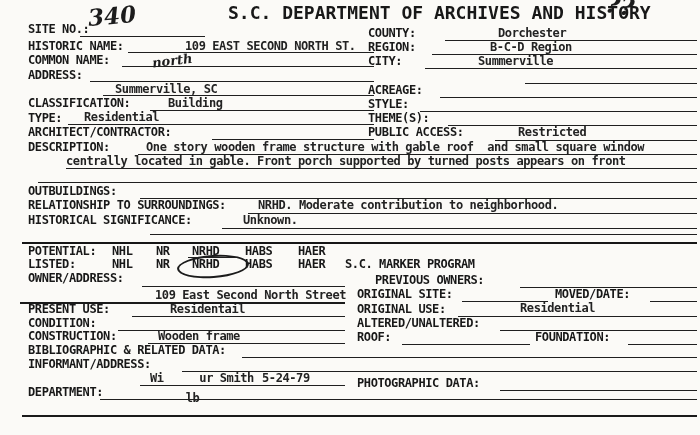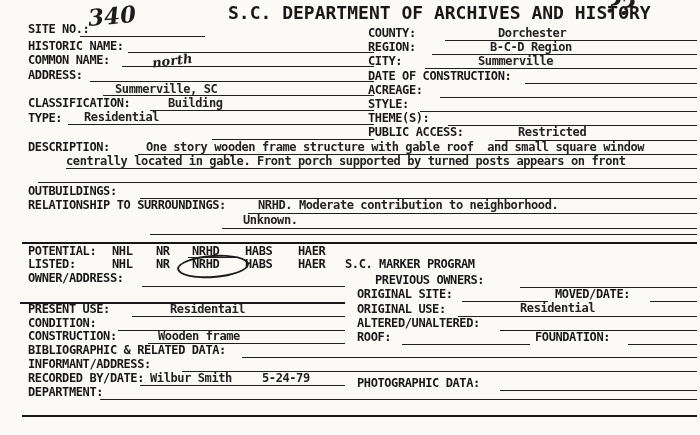--- a/index.html
+++ b/index.html
@@ -11,74 +11,76 @@
     font-size:12px;letter-spacing:-0.4px;white-space:pre;
   }
   .t{position:absolute;line-height:11px;}
   .title{font-size:18px;letter-spacing:0px;}
   .val{color:#232323;}
   .ln{position:absolute;height:0;border-top:1.6px solid #1f1f1f;}
   .ln.heavy{border-top:2.4px solid #161616;}
   .ln.mid{border-top:2px solid #1a1a1a;}
   .hand{font-family:"DejaVu Serif", serif;font-style:italic;font-weight:bold;color:#1c1c1c;letter-spacing:0;}
   .strike{text-decoration:line-through;text-decoration-thickness:2px;}
-  .sub{position:relative;top:0;}
+  .sub{position:relative;top:20px;margin-left:22px;}
   .circle{position:absolute;border:2px solid #1b1b1b;border-radius:50%;transform:rotate(-4deg);}
 </style>
 </head>
 <body>
 
 <div class="page">
 
   
   <span class="t title" style="left:228px;top:7px">S.C. DEPARTMENT OF ARCHIVES AND HISTORY</span>
   <span class="t hand" style="left:606px;top:0px;font-size:24px;transform:rotate(9deg)">??</span>
 
   
   <span class="t" style="left:28px;top:24px">SITE NO.:</span>
   <span class="t hand" style="left:88px;top:10px;font-size:23px;transform:rotate(-5deg)">340</span>
 
   
   <span class="t" style="left:28px;top:41px">HISTORIC NAME:</span>
+  <span class="t val" style="left:185px;top:41px">109 EAST SECOND NORTH ST.</span>
 
   <span class="t" style="left:28px;top:55px">COMMON NAME:</span>
 
   <span class="t" style="left:28px;top:70px">ADDRESS:</span>
   <span class="t hand" style="left:152px;top:55px;font-size:13px;transform:rotate(-7deg)">north</span>
   <span class="t val" style="left:115px;top:84px">Summerville, SC</span>
 
   <span class="t" style="left:28px;top:98px">CLASSIFICATION:</span>
   <span class="t val" style="left:168px;top:98px">Building</span>
 
   <span class="t" style="left:28px;top:113px">TYPE:</span>
   <span class="t val" style="left:84px;top:112px">Residential</span>
 
+  <span class="t" style="left:28px;top:127px">ARCHITECT/CONTRACTOR:</span>
 
   <span class="t" style="left:28px;top:142px">DESCRIPTION:</span>
   <span class="t val" style="left:66px;top:156px">centrally located in gable. Front porch supported by turned posts appears on front</span>
   <span class="t val" style="left:146px;top:142px">One story wooden frame structure with gable roof  and small square window</span>
 
   <span class="t" style="left:28px;top:186px">OUTBUILDINGS:</span>
 
   <span class="t val" style="left:258px;top:200px">NRHD. Moderate contribution to neighborhood.</span>
   <span class="t" style="left:28px;top:200px">RELATIONSHIP TO SURROUNDINGS:</span>
 
+  <span class="t" style="left:28px;top:215px">HISTORICAL SIGNIFICANCE:</span>
   <span class="t val" style="left:243px;top:215px">Unknown.</span>
 
   
   <span class="t" style="left:368px;top:28px">COUNTY:</span>
   <span class="t val" style="left:498px;top:28px">Dorchester</span>
 
   <span class="t" style="left:368px;top:42px">REGION:</span>
   <span class="t val" style="left:490px;top:42px">B-C-D Region</span>
 
   <span class="t" style="left:368px;top:56px">CITY:</span>
   <span class="t val" style="left:478px;top:56px">Summerville</span>
 
-  <span class="t" style="left:368px;top:71px">DATE OF CONSTRUCTION:</span>
   <span class="t" style="left:368px;top:85px">ACREAGE:</span>
   <span class="t" style="left:368px;top:99px">STYLE:</span>
   <span class="t" style="left:368px;top:113px">THEME(S):</span>
 
   <span class="t" style="left:368px;top:127px">PUBLIC ACCESS:</span>
   <span class="t val" style="left:518px;top:127px">Restricted</span>
 
   
   <span class="t" style="left:28px;top:246px">POTENTIAL:</span>
   <span class="t" style="left:112px;top:246px">NHL</span>
@@ -91,33 +93,33 @@
   <span class="t" style="left:112px;top:259px">NHL</span>
   <span class="t" style="left:156px;top:259px">NR</span>
   <span class="t" style="left:192px;top:259px">NRHD</span>
   <span class="t" style="left:245px;top:259px">HABS</span>
   <span class="t" style="left:298px;top:259px">HAER</span>
   <span class="t" style="left:345px;top:259px">S.C. MARKER PROGRAM</span>
   <div class="circle" style="left:177px;top:255px;width:68px;height:19px"></div>
 
   
   <span class="t" style="left:28px;top:273px">OWNER/ADDRESS:</span>
+  <span class="t val" style="left:155px;top:290px">109 East Second North Street</span>
 
   <span class="t" style="left:28px;top:304px">PRESENT USE:</span>
   <span class="t val" style="left:170px;top:304px">Residentail</span>
 
   <span class="t" style="left:28px;top:318px">CONDITION:</span>
 
   <span class="t" style="left:28px;top:331px">CONSTRUCTION:</span>
   <span class="t val" style="left:158px;top:331px">Wooden frame</span>
 
   <span class="t" style="left:28px;top:345px">BIBLIOGRAPHIC &amp; RELATED DATA:</span>
   <span class="t" style="left:28px;top:359px">INFORMANT/ADDRESS:</span>
 
-  <span class="t" style="left:28px;top:373px">RECORDED BY/DATE:</span>
   <span class="t val" style="left:150px;top:373px"><span>Wi</span><span class="sub">lb</span><span>ur Smith</span></span>
   <span class="t val" style="left:262px;top:373px">5-24-79</span>
 
   <span class="t" style="left:28px;top:387px">DEPARTMENT:</span>
 
   
   <span class="t" style="left:375px;top:275px">PREVIOUS OWNERS:</span>
 
   <span class="t" style="left:357px;top:289px">ORIGINAL SITE:</span>
   <span class="t" style="left:555px;top:289px">MOVED/DATE:</span>

